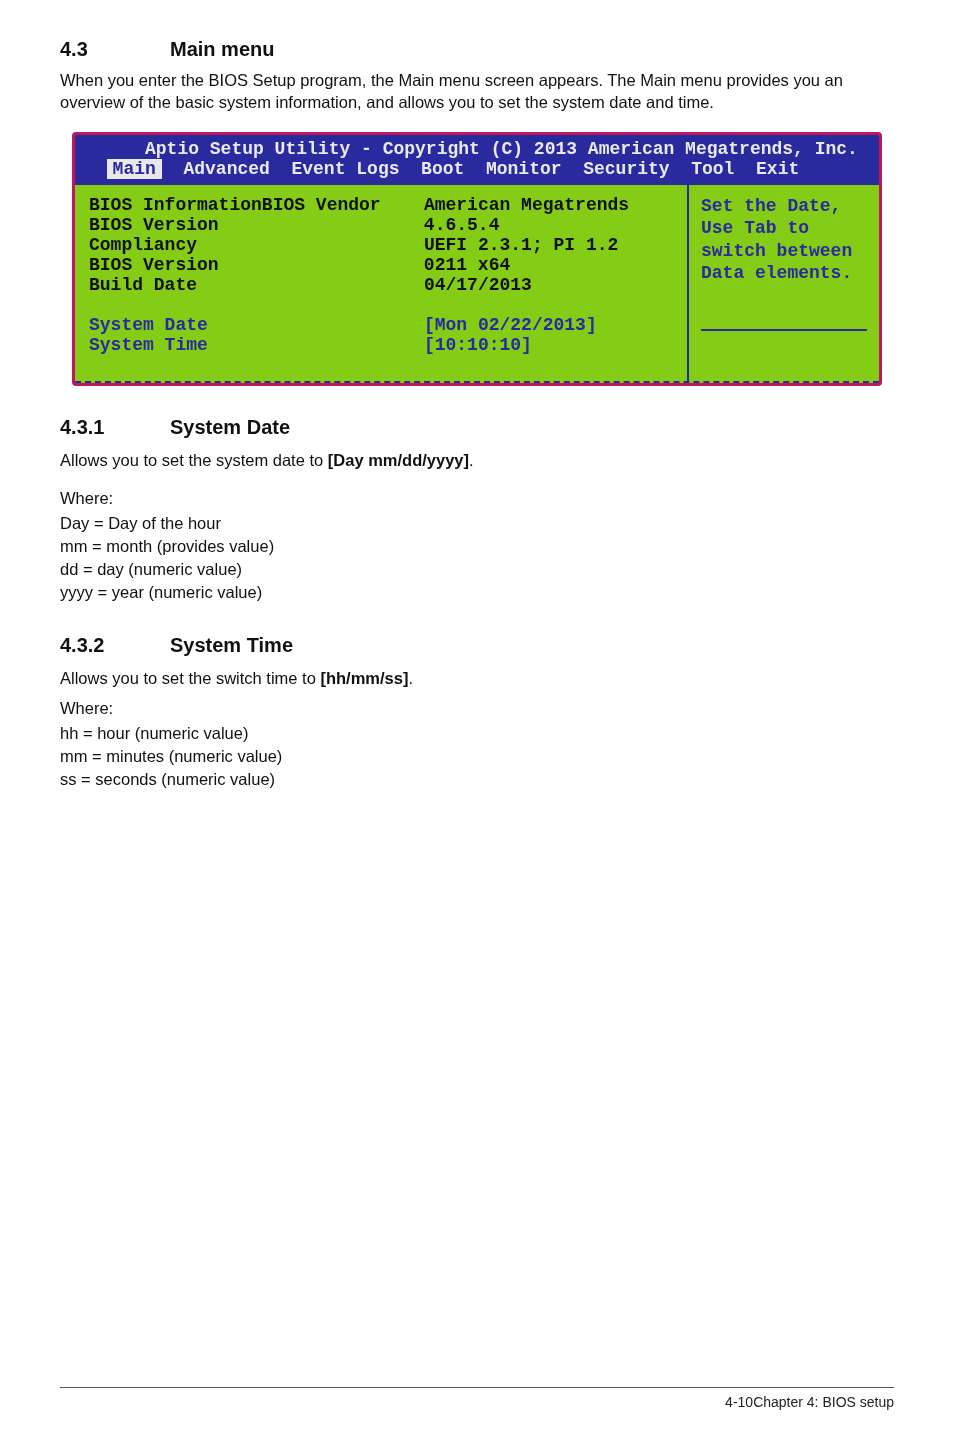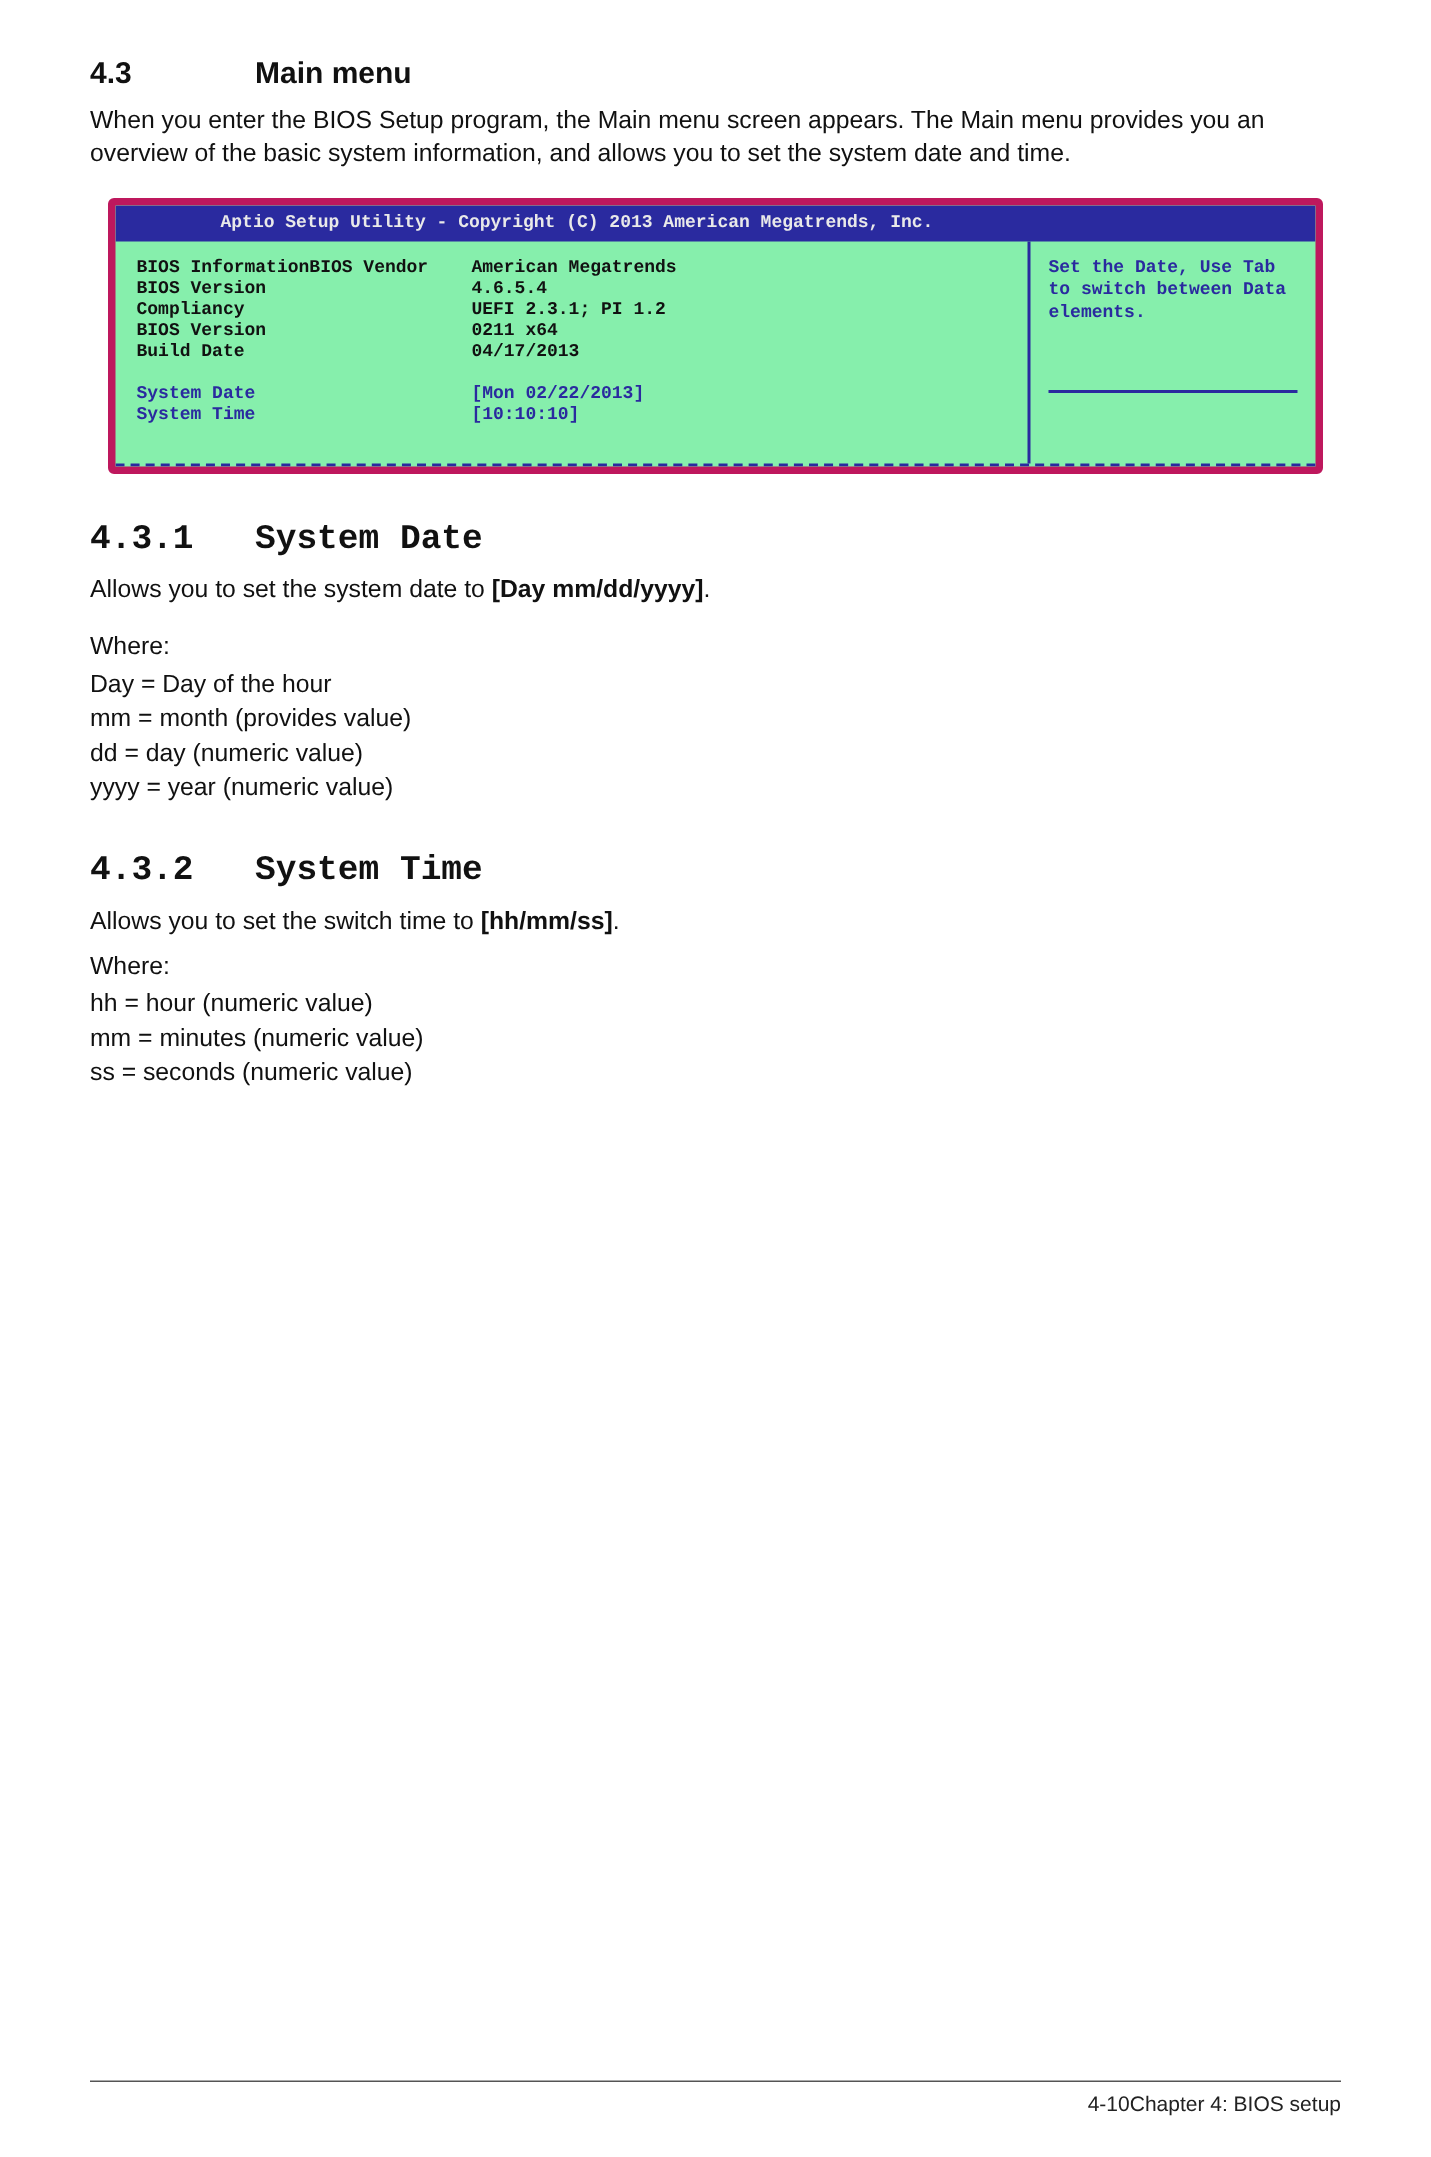--- a/index.html
+++ b/index.html
@@ -19,25 +19,25 @@
   h1.section-title .num { display: inline-block; width: 110px; }
   p.body {
     font-size: 16.5px;
     line-height: 1.35;
     margin-bottom: 18px;
   }
 
   
   .bios {
     margin: 18px 12px 30px 12px;
-    border: 5px solid #be185d;
-    background: #86efac;
+    border: 3px solid #be185d;
+    background: #84cc16;
     border-radius: 4px;
     font-family: "Courier New", monospace;
-    font-size: 12px;
+    font-size: 18px;
     overflow: hidden;
   }
   .bios-header {
     background: #2a2a9f;
     color: #e9e9e9;
     padding: 4px 10px 6px 10px;
     font-weight: bold;
   }
   .bios-header .row1 { padding-left: 60px; }
   .bios-header .tabs { white-space: pre; }
@@ -68,25 +68,24 @@
     flex-direction: column;
   }
   .bios-right .help { flex: 0 0 auto; line-height: 1.25; }
   .bios-right .divider {
     border-top: 2px solid #2a2a9f;
     margin-top: 44px;
     height: 26px;
   }
 
   h2.subsection {
-    font-size: 23px;
+    font-size: 20px;
     font-weight: bold;
     margin-top: 14px;
     margin-bottom: 10px;
-    font-family: Liberation Mono, monospace;
   }
   h2.subsection .num { display: inline-block; width: 110px; }
   .where { font-size: 16.5px; margin: 10px 0 6px 0; }
   .kv { font-size: 16.5px; margin: 4px 0; }
 
   .footer {
     position: absolute;
     left: 60px; right: 60px;
     bottom: 28px;
     border-top: 1.5px solid #555;
@@ -102,20 +101,21 @@
 
 <h1 class="section-title">
   <span class="num">4.3</span><span>Main menu</span>
 </h1>
 
 <p class="body">When you enter the BIOS Setup program, the Main menu screen appears. The Main menu provides you an overview of the basic system information, and allows you to set the system date and time.</p>
 
 <div class="bios">
   <div class="bios-header">
     <div class="row1">Aptio Setup Utility - Copyright (C) 2013 American Megatrends, Inc.</div>
+    <div class="tabs">  <span class="tab-active">Main</span>  <span>Advanced</span>  <span>Event Logs</span>  <span>Boot</span>  <span>Monitor</span>  <span>Security</span>  <span>Tool</span>  <span>Exit</span></div>
   </div>
   <div class="bios-body">
     <div class="bios-left"><span>BIOS InformationBIOS Vendor</span>    <span>American Megatrends</span>
 <span>BIOS Version</span>                   <span>4.6.5.4</span>
 <span>Compliancy</span>                     <span>UEFI 2.3.1; PI 1.2</span>
 <span>BIOS Version</span>                   <span>0211 x64</span>
 <span>Build Date</span>                     <span>04/17/2013</span>
 
 <span class="blue">System Date</span>                    <span class="blue">[Mon 02/22/2013]</span>
 <span class="blue">System Time</span>                    <span class="blue">[10:10:10]</span></div>

